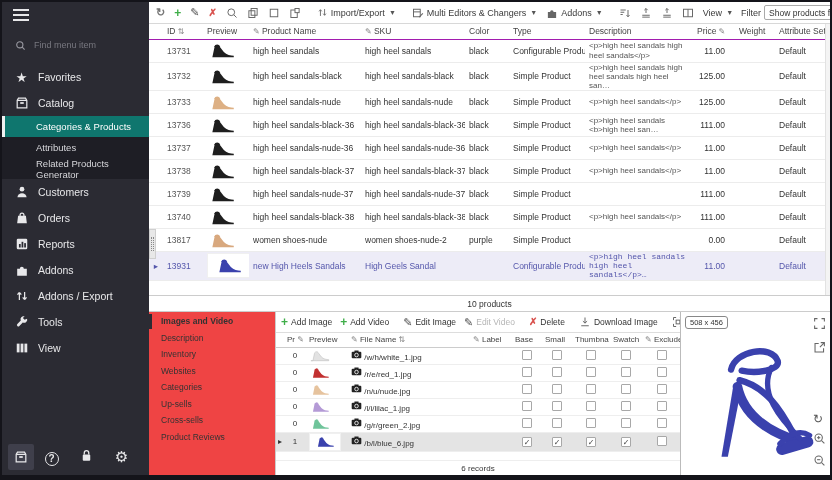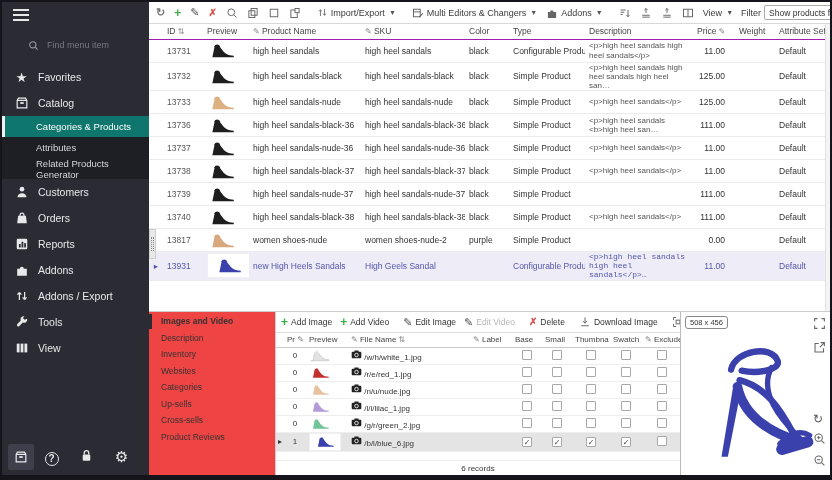--- a/index.html
+++ b/index.html
@@ -1,21 +1,21 @@
 <!DOCTYPE html>
 <html><head>
 <meta charset="utf-8">
 <style>
   html,body{margin:0;padding:0;background:#555;}
   *{box-sizing:border-box;font-family:"Liberation Sans",sans-serif;}
   .app{width:832px;height:480px;background:#fff;display:flex;border:2px solid #14141a;border-bottom:5px solid #14141a;overflow:hidden;}
   
   .sidebar{width:147px;background:#2b2b33;color:#e8e8ea;display:flex;flex-direction:column;flex-shrink:0;position:relative;}
   .sb-top{height:26px;display:flex;align-items:center;padding-left:11px;}
-  .sb-search{height:26px;display:flex;align-items:center;gap:6px;padding-left:26px;margin:4px 0 6px 0;}
+  .sb-search{height:26px;display:flex;align-items:center;gap:6px;padding-left:13px;margin:4px 0 6px 0;}
   .sb-search input{background:transparent;border:none;outline:none;color:#cfcfd4;font-size:9px;width:100px;}
   .sb-search input::placeholder{color:#77777f;}
   .sb-item{height:26px;display:flex;align-items:center;gap:9px;padding-left:12px;font-size:10.5px;cursor:pointer;}
   .sb-item .icn{width:15px;text-align:center;}
   .sb-item.sub{height:21px;padding-left:34px;font-size:9.5px;background:#1e1e25;color:#d6d6da;}
   .sb-item.sub.selected{background:#0f766e;color:#fff;position:relative;}
   .sb-item.sub.selected::before{content:"";position:absolute;left:0;top:0;bottom:0;width:3px;background:#f0f0f0;}
   .sb-foot{margin-top:auto;height:36px;display:flex;align-items:center;padding:0 10px 0 6px;gap:0;}
   .sb-foot .fslot{flex:1;text-align:center;}
   .sb-foot .fbox{width:26px;height:26px;background:#3f3f4b;display:flex;align-items:center;justify-content:center;border-radius:2px;}
@@ -509,20 +509,23 @@
             </tr>
           </tbody>
       </table>
       <div class="vtrack"></div>
       <div class="splitter">
           <i></i>
           <i></i>
         </div>
     </div>
 
+    <div class="statusbar">
+      <span>10 products</span>
+    </div>
 
     <div class="bottom">
       <div class="tabs" id="tabs">
           <div class="tab active">Images and Video</div>
           <div class="tab">Description</div>
           <div class="tab">Inventory</div>
           <div class="tab">Websites</div>
           <div class="tab">Categories</div>
           <div class="tab">Up-sells</div>
           <div class="tab">Cross-sells</div>

